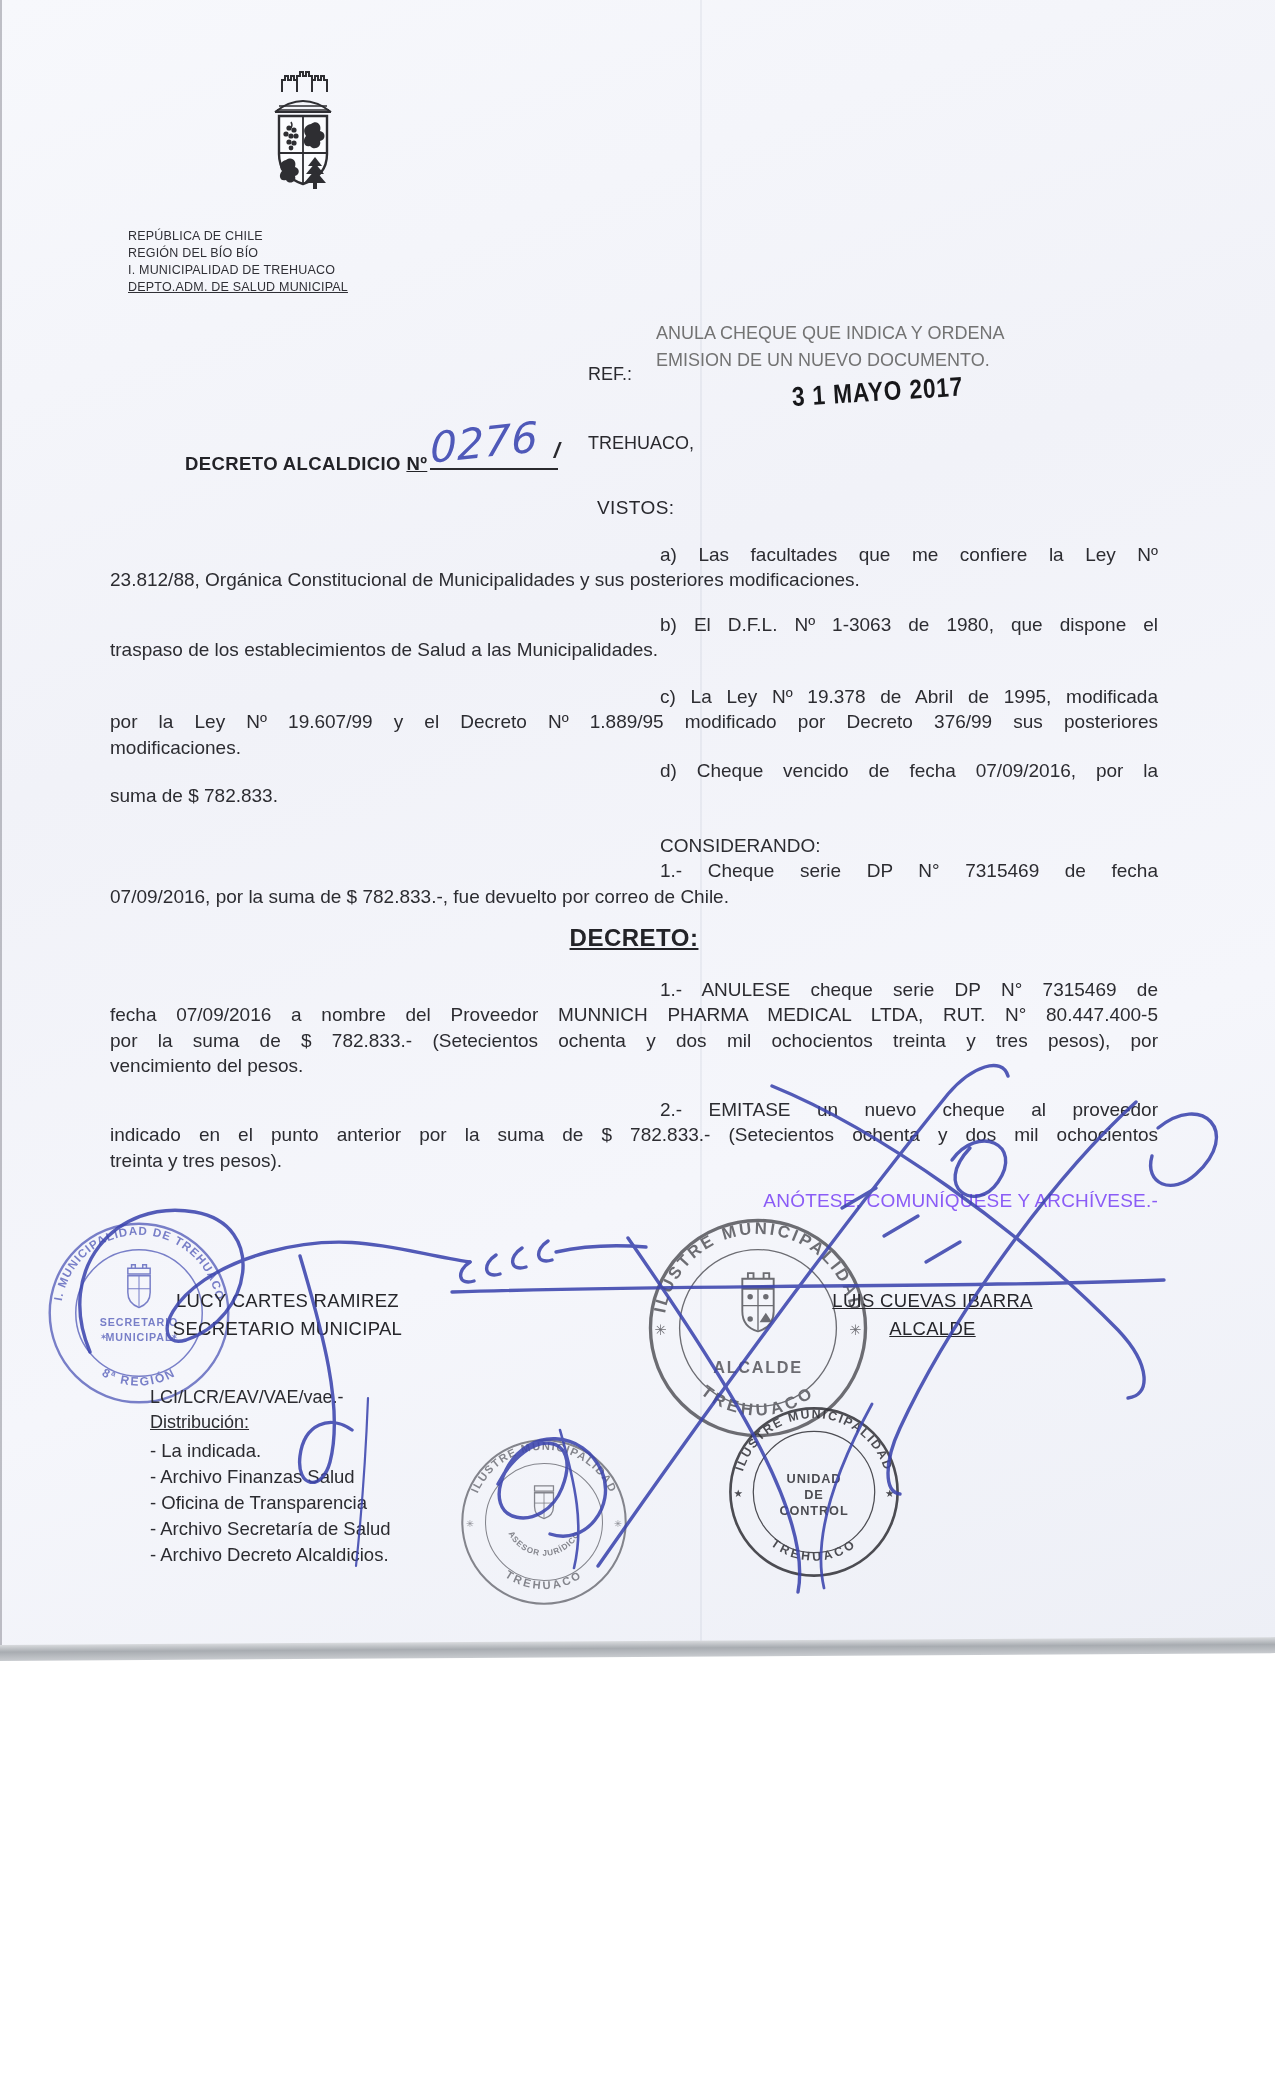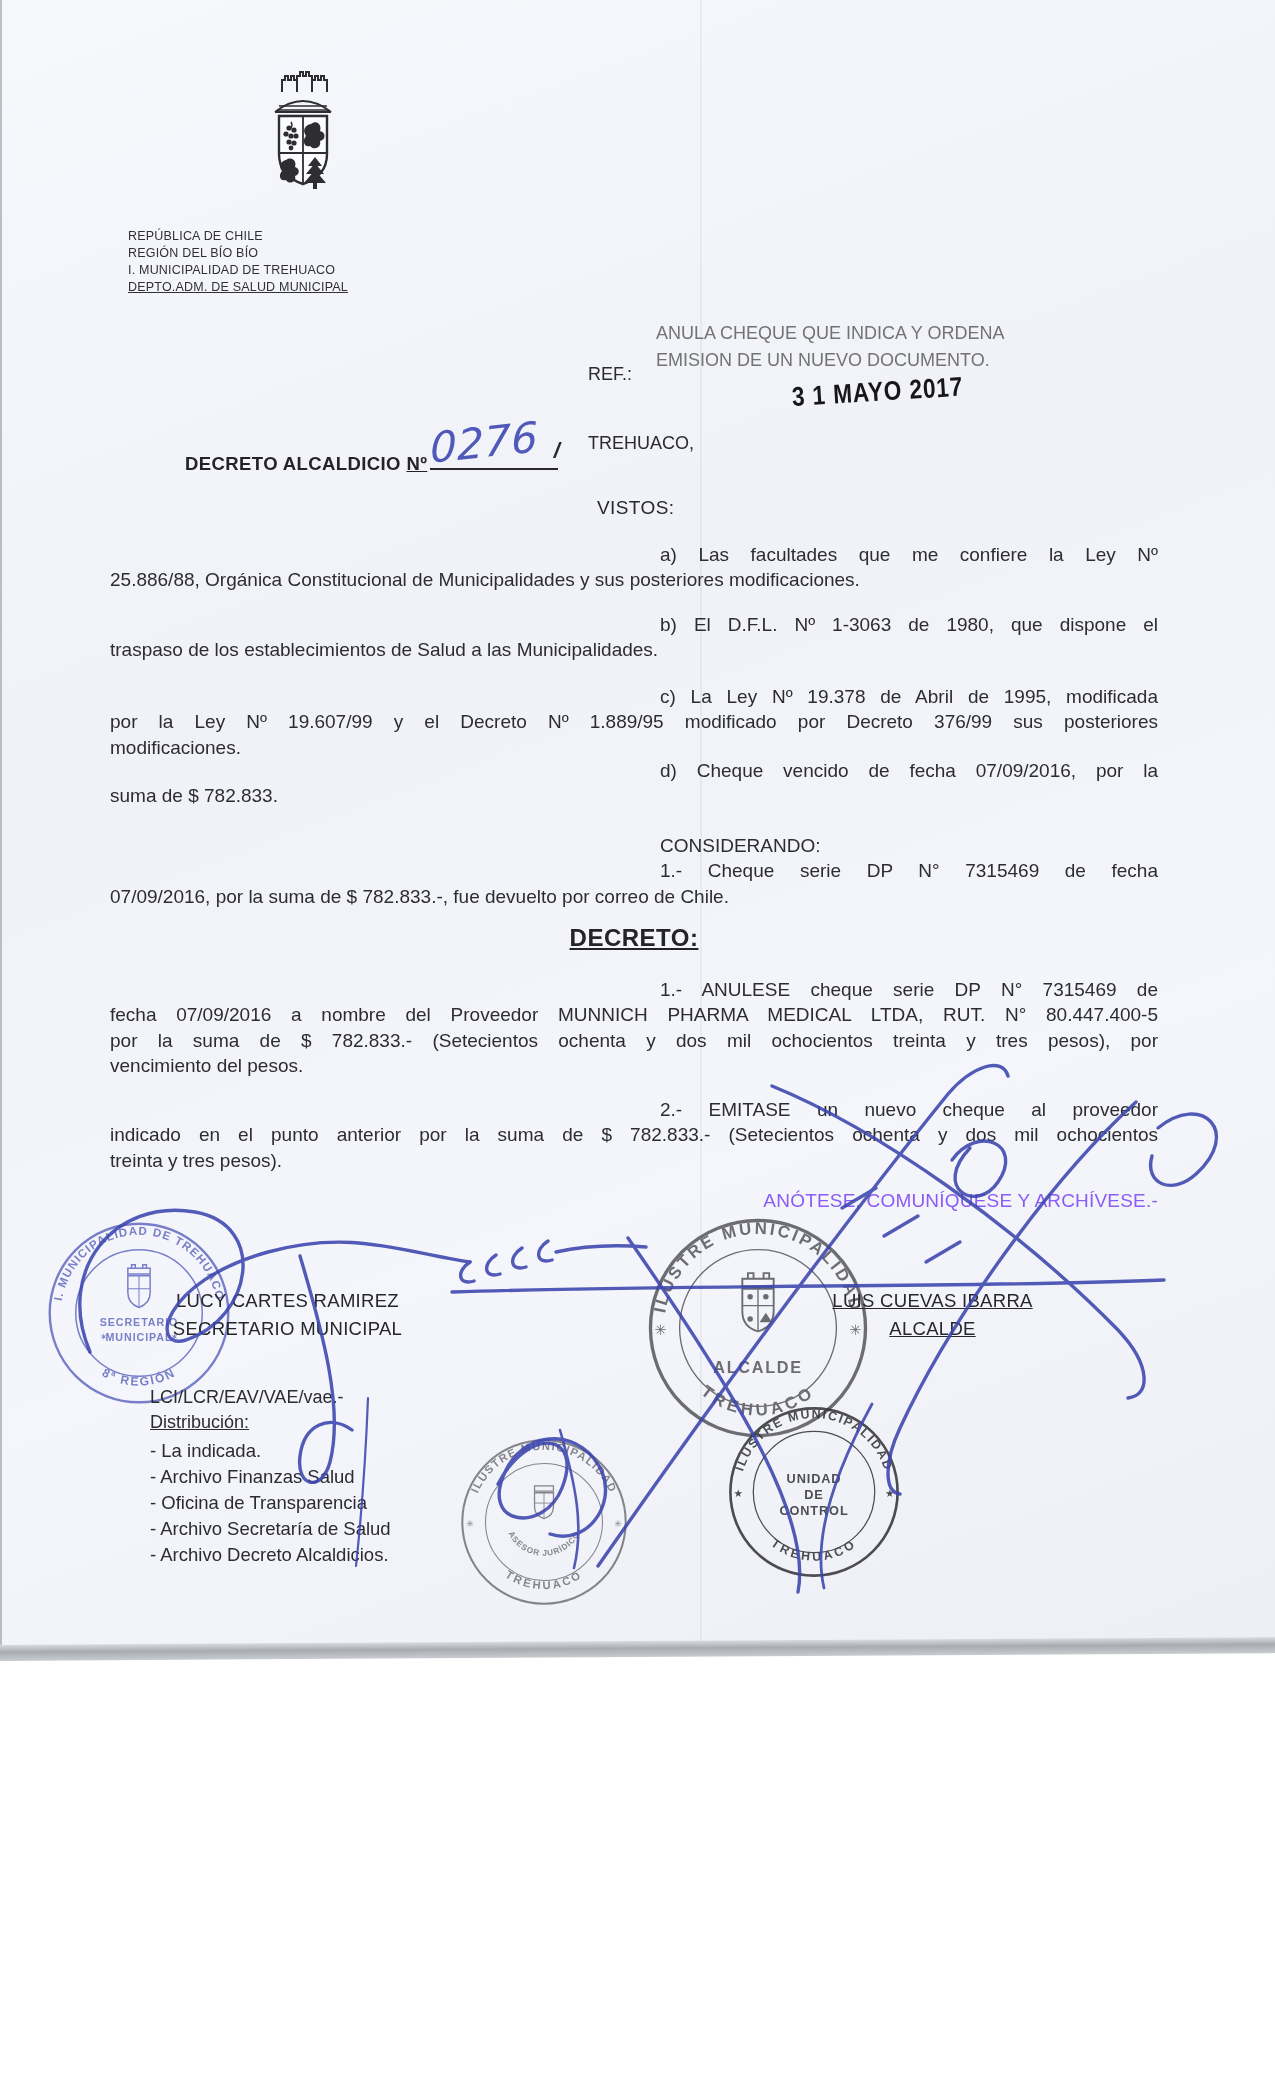--- a/index.html
+++ b/index.html
@@ -120,21 +120,21 @@
   <div class="abs date-stamp">3 1 MAYO 2017</div>
 
   <div class="abs decree-title">
     <span>DECRETO  ALCALDICIO</span>
     <span style="text-decoration:underline;">Nº</span><span class="decree-underline"><span class="hand-number">0276</span><span class="after-number">/</span></span>
   </div>
 
   <div class="abs vistos-heading">VISTOS:</div>
   <div class="abs para" style="top:542px">
       <div class="line jl" style="padding-left: 550px;">a) Las facultades que me confiere la Ley Nº</div>
-      <div class="line">25.886/88, Orgánica Constitucional de Municipalidades y sus posteriores modificaciones.</div>
+      <div class="line">23.812/88, Orgánica Constitucional de Municipalidades y sus posteriores modificaciones.</div>
     </div>
   <div class="abs para" style="top:612px">
       <div class="line jl" style="padding-left: 550px;">b) El D.F.L. Nº 1-3063 de 1980, que dispone el</div>
       <div class="line">traspaso de los establecimientos de Salud a las Municipalidades.</div>
     </div>
   <div class="abs para" style="top:684px">
       <div class="line jl" style="padding-left: 550px;">c) La Ley Nº 19.378 de Abril de 1995, modificada</div>
       <div class="line jl">por la Ley Nº 19.607/99 y el Decreto Nº 1.889/95 modificado por Decreto 376/99 sus posteriores</div>
       <div class="line">modificaciones.</div>
     </div>

